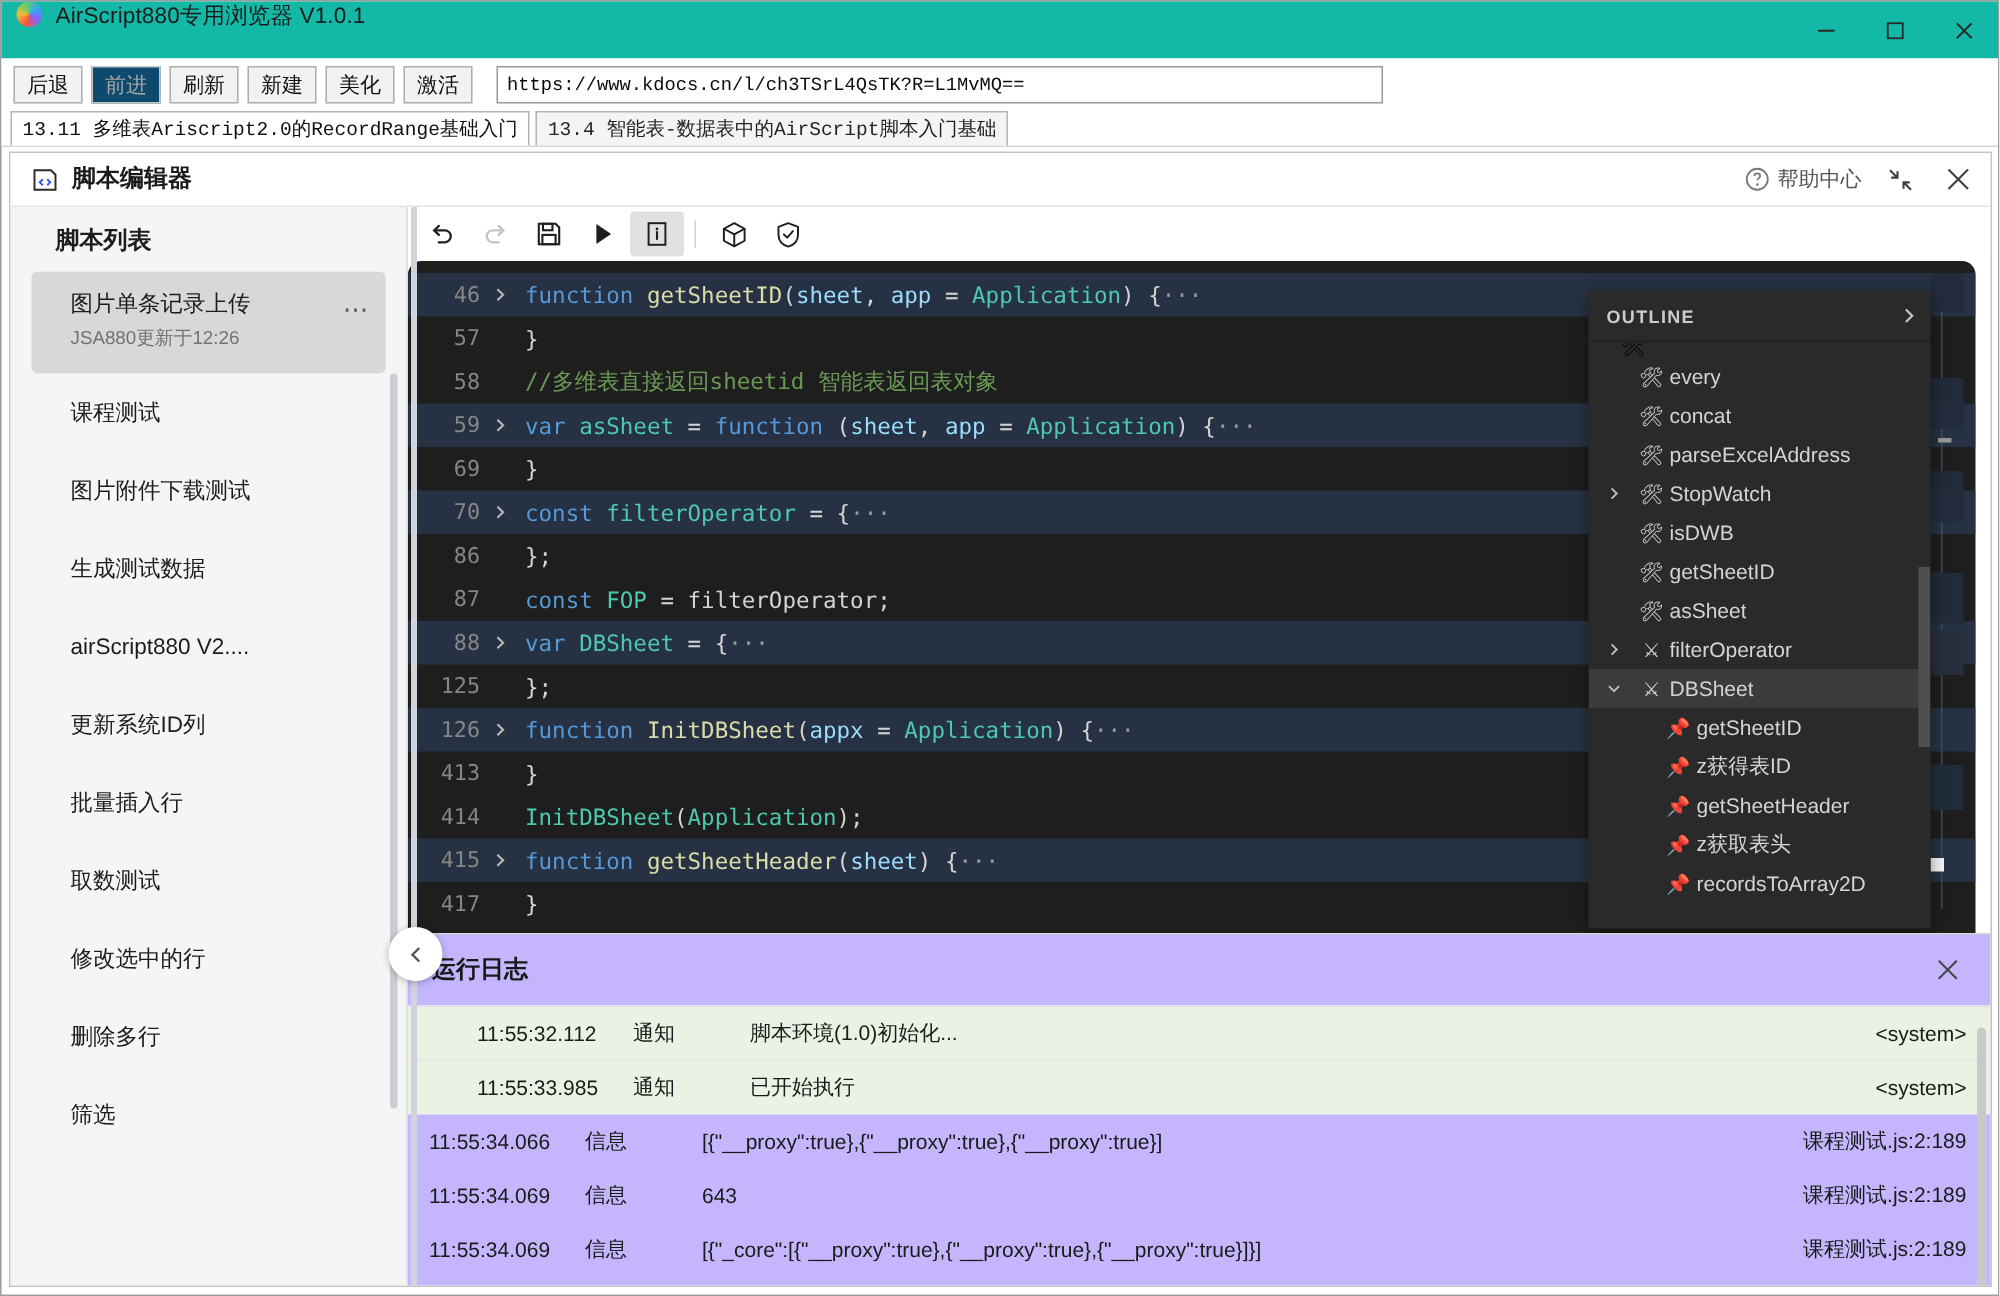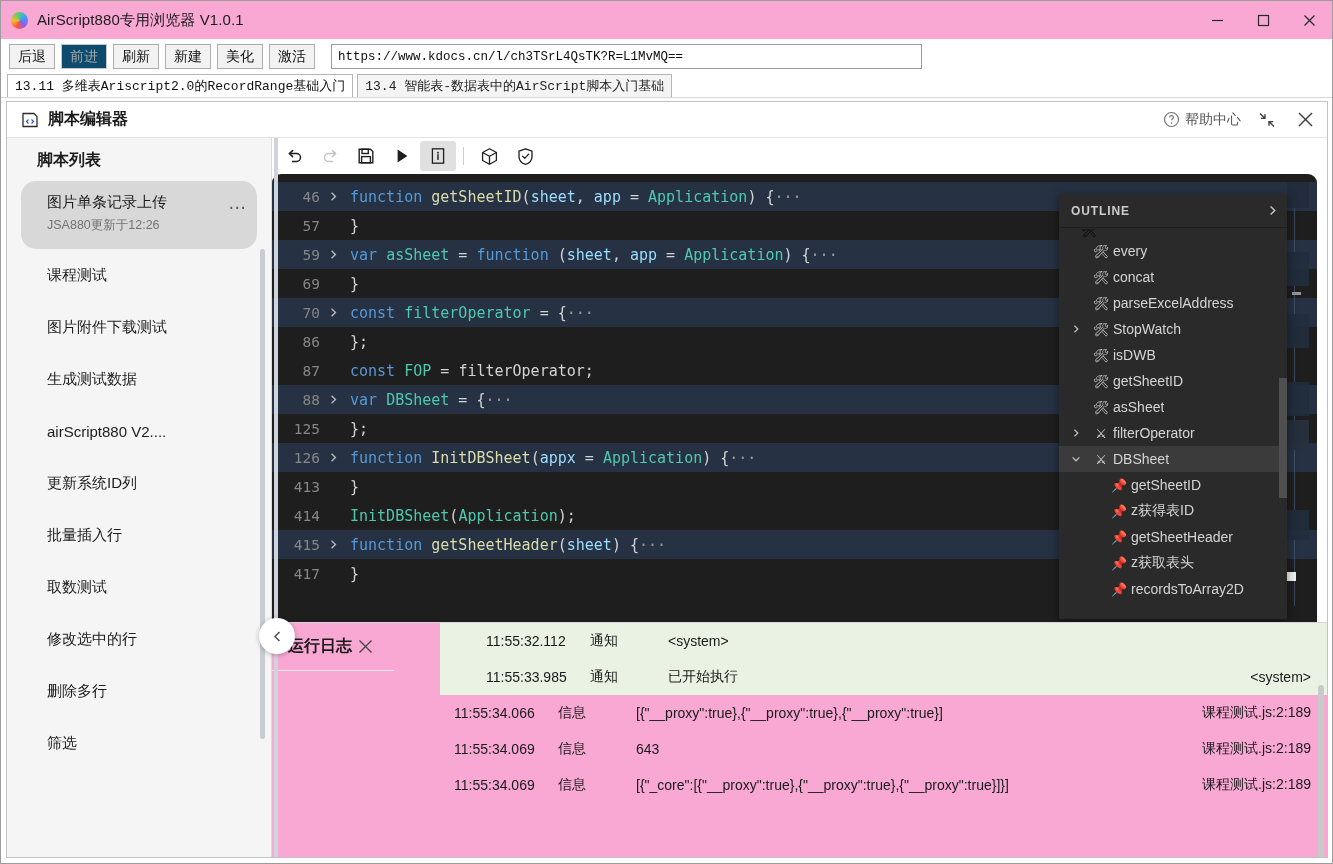--- a/index.html
+++ b/index.html
@@ -15,22 +15,22 @@
   .app-window {
     position: relative;
     width: 1333px; height: 864px;
     border: 1px solid #9c9c9c;
     background: #ffffff;
     display: flex; flex-direction: column;
   }
 
   .titlebar {
     height: 38px; min-height: 38px;
-    display: flex; align-items: center;
-    background: #f9a8d4;
+    display: flex; align-items: flex-start;
+    background: #14b8a6;
     padding-left: 10px;
   }
   .app-logo {
     width: 17px; height: 17px; border-radius: 50%;
     background:
       conic-gradient(from 200deg,
         #f55a3c 0deg, #f7b733 70deg, #5fd068 140deg,
         #3aa3f5 215deg, #8c5df5 290deg, #f55a3c 360deg);
     margin-right: 9px;
     flex: 0 0 auto;
@@ -157,21 +157,21 @@
   .script-list {
     flex: 1; overflow: hidden; position: relative;
     padding: 0 14px 0 14px;
   }
   .script-item {
     height: 52px;
     display: flex; align-items: center;
     padding: 0 10px 0 26px;
     font-size: 15px; color: #242424;
     cursor: pointer;
-    border-radius: 15px;
+    border-radius: 4px;
   }
   .script-item.active {
     background: #d8d8d8;
     height: 68px;
     align-items: flex-start;
     padding-top: 12px;
     flex-direction: row;
   }
   .script-item.active .si-texts { display: flex; flex-direction: column; gap: 5px; }
   .si-name { font-size: 15px; color: #1c1c1c; white-space: nowrap; }
@@ -307,24 +307,24 @@
     position: absolute; left: 5px; width: 9px; height: 3px;
     background: #9d9d9d;
   }
   .mm-cursor {
     position: absolute; left: 0; width: 9px; height: 9px; background: #ffffff;
   }
 
   
   .log-panel {
     flex: 1;
-    background: #f9a8d4;
+    background: #c4b5fd;
     border-top: 1px solid #d5d5d5;
-    display: flex; 
-    min-height: 0; position: relative; gap: 46px;
+    display: flex; flex-direction: column;
+    min-height: 0; position: relative;
   }
   .log-head {
     height: 48px; min-height: 48px;
     display: flex; align-items: center;
     padding: 0 16px 0 16px;
     border-bottom: 1px solid #e9e9e9;
   }
   .log-title { font-size: 16px; font-weight: bold; color: #191919; }
   .log-close {
     margin-left: auto; color: #444; cursor: pointer;
@@ -557,20 +557,25 @@
                     <path d="M3.6 1.8 7.4 5.5 3.6 9.2"></path>
                   </svg>
                 </span>
                 <span class="code-text"><span class="tk-kw">function </span><span class="tk-name">getSheetID</span><span class="tk-pl">(</span><span class="tk-var">sheet</span><span class="tk-pl">, </span><span class="tk-var">app</span><span class="tk-pl"> = </span><span class="tk-type">Application</span><span class="tk-pl">) {</span><span class="tk-dots">···</span></span>
               </div>
               <div class="code-line">
                 <span class="ln">57</span>
                 <span class="fold"></span>
                 <span class="code-text"><span class="tk-pl">}</span></span>
               </div>
+              <div class="code-line">
+                <span class="ln">58</span>
+                <span class="fold"></span>
+                <span class="code-text"><span class="tk-cm">//多维表直接返回sheetid 智能表返回表对象</span></span>
+              </div>
               <div class="code-line hl">
                 <span class="ln">59</span>
                 <span class="fold">
                   <svg width="11" height="11" viewBox="0 0 11 11" fill="none" stroke="currentColor" stroke-width="1.4">
                     <path d="M3.6 1.8 7.4 5.5 3.6 9.2"></path>
                   </svg>
                 </span>
                 <span class="code-text"><span class="tk-kw">var </span><span class="tk-type">asSheet</span><span class="tk-pl"> = </span><span class="tk-kw">function</span><span class="tk-pl"> (</span><span class="tk-var">sheet</span><span class="tk-pl">, </span><span class="tk-var">app</span><span class="tk-pl"> = </span><span class="tk-type">Application</span><span class="tk-pl">) {</span><span class="tk-dots">···</span></span>
               </div>
               <div class="code-line">
@@ -784,20 +789,21 @@
               <svg width="17" height="17" viewBox="0 0 17 17">
                   <line x1="2.5" y1="2.5" x2="14.5" y2="14.5" stroke="currentColor" stroke-width="1.3"></line>
                   <line x1="14.5" y1="2.5" x2="2.5" y2="14.5" stroke="currentColor" stroke-width="1.3"></line>
                 </svg>
             </span>
           </div>
           <div class="log-rows">
               <div class="log-row notice">
                 <div class="lr-time">11:55:32.112</div>
                 <div class="lr-level">通知</div>
+                <div class="lr-msg">脚本环境(1.0)初始化...</div>
                 <div class="lr-src">&lt;system&gt;</div>
               </div>
               <div class="log-row notice">
                 <div class="lr-time">11:55:33.985</div>
                 <div class="lr-level">通知</div>
                 <div class="lr-msg">已开始执行</div>
                 <div class="lr-src">&lt;system&gt;</div>
               </div>
               <div class="log-row">
                 <div class="lr-time">11:55:34.066</div>

